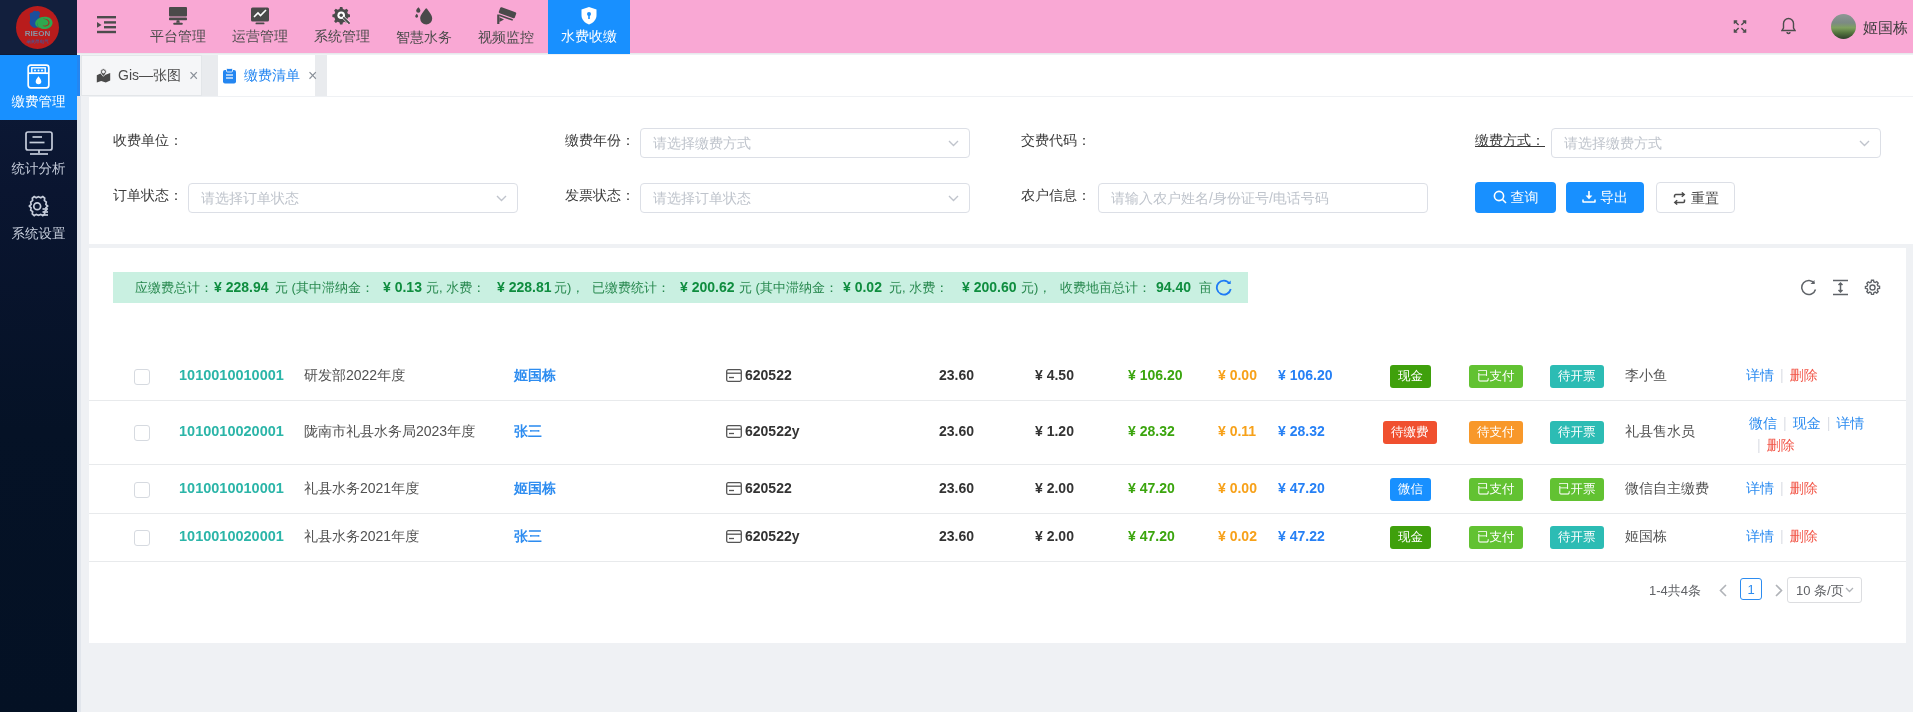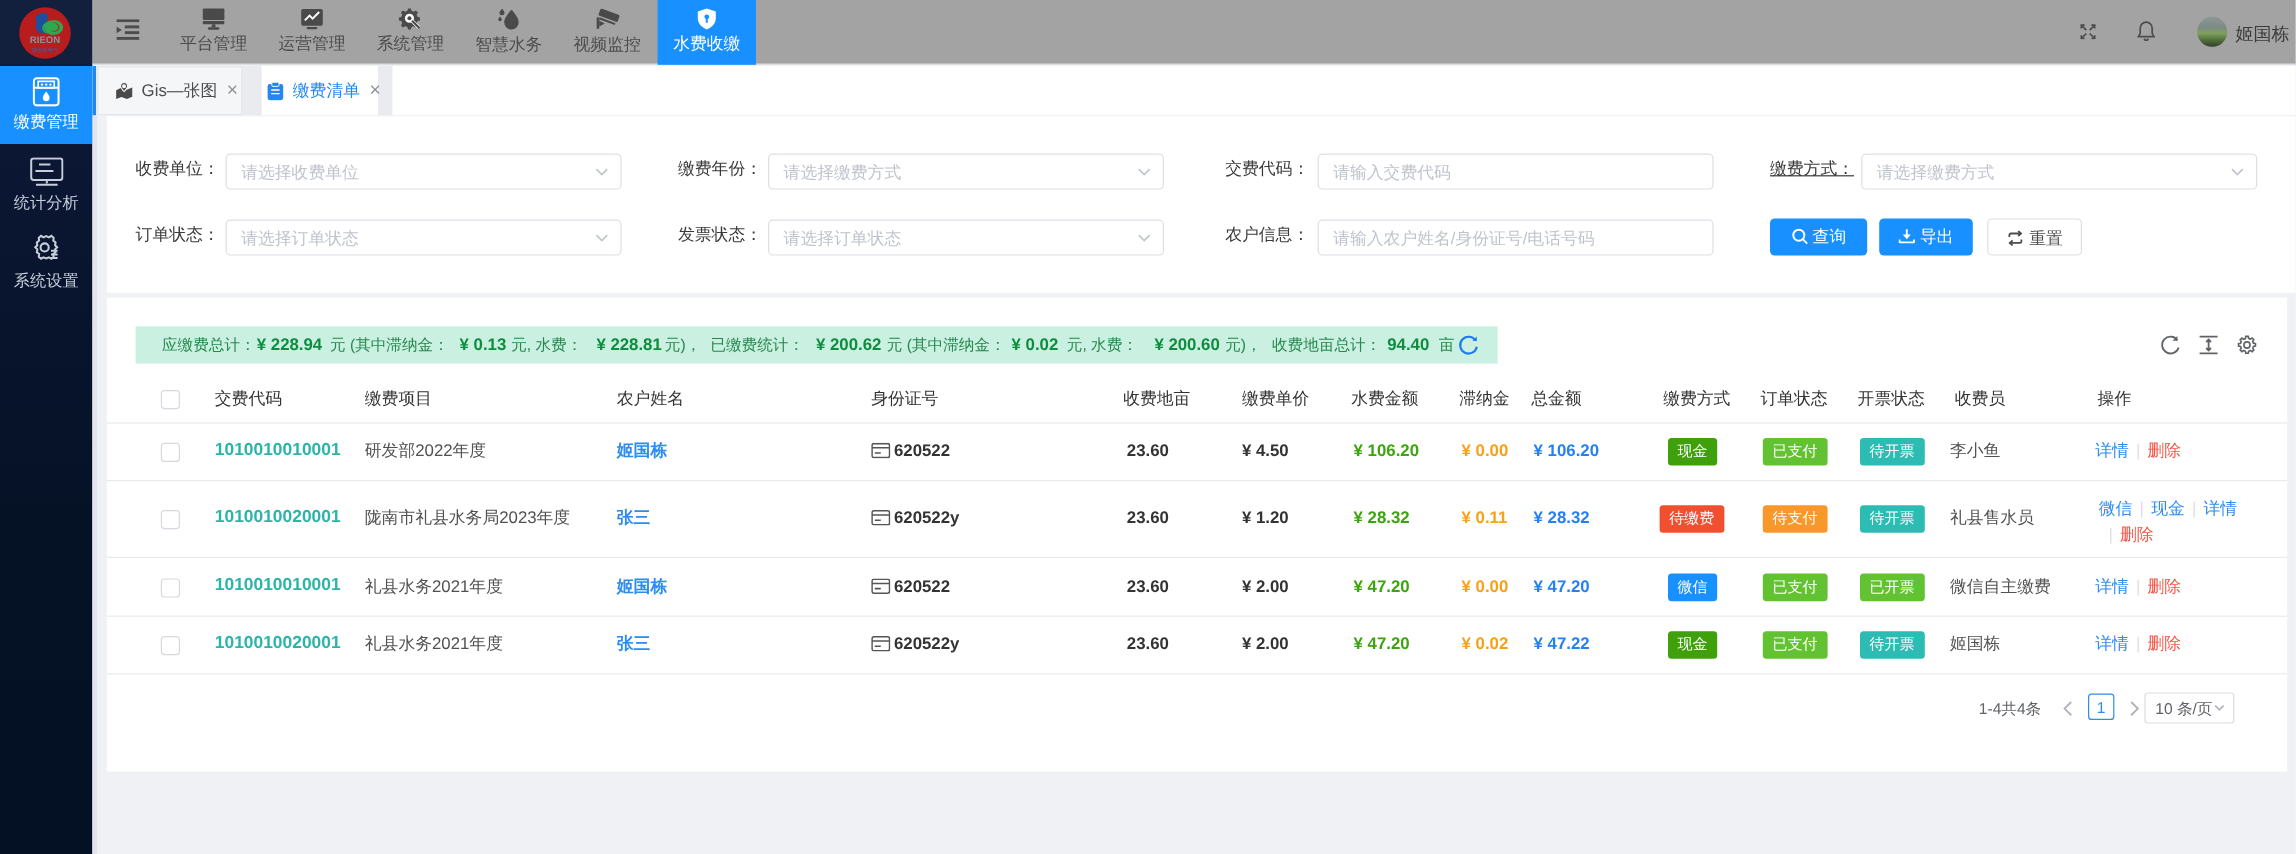--- a/index.html
+++ b/index.html
@@ -8,21 +8,21 @@
 
 #sidebar { position:absolute; left:0; top:0; width:77px; height:712px; background:linear-gradient(180deg,#0e1c3a 0px,#0a1530 190px,#051226 430px,#041124 712px); }
 #logo { position:absolute; left:0; top:0; width:77px; height:54px; background:#121f3d; }
 #logo .circ { position:absolute; left:16px; top:6px; width:43px; height:43px; border-radius:50%; background:#b91c1c; overflow:hidden; }
 .menu-item { position:absolute; left:0; width:77px; text-align:center; color:#c6cddb; font-size:13.5px; }
 .menu-item .ic { display:block; margin:0 auto 4px; }
 #mi1 { top:55px; height:65px; background:#1890ff; color:#fff; padding-top:9px; }
 #mi2 { top:131px; }
 #mi3 { top:194px; }
 
-#topbar { position:absolute; left:77px; top:0; width:1836px; height:54px; background:#a3a3a3; border-bottom:1px solid #e7e9ec; }
+#topbar { position:absolute; left:77px; top:0; width:1836px; height:54px; background:#f9a8d4; border-bottom:1px solid #e7e9ec; }
 .nav-item { position:absolute; top:0; height:54px; width:82px; text-align:center; color:#4c4c4c; font-size:14px; }
 .nav-item .nic { display:block; margin:6px auto 2px; }
 .nav-item.active { background:#1890ff; color:#fff; }
 
 #tabs { position:absolute; left:77px; top:55px; width:1836px; height:41px; background:#fff; }
 .tab { position:absolute; top:0; height:41px; font-size:14px; display:flex; align-items:center; white-space:nowrap; } .tab svg { flex-shrink:0; }
 
 #filter { position:absolute; left:89px; top:97px; width:1824px; height:147px; background:#fff; }
 .flabel { position:absolute; font-size:14px; color:#3a3a3a; }
 .finput { position:absolute; height:30px; border:1px solid #dcdfe6; border-radius:4px; background:#fff; font-size:14px; color:#bfc4cc; line-height:28px; padding-left:12px; }
@@ -196,29 +196,25 @@
       <line x1="4" y1="7" x2="11" y2="7" stroke="#fff" stroke-width="1.2"></line>
       <line x1="4" y1="10" x2="11" y2="10" stroke="#fff" stroke-width="1.2"></line>
     </svg>
     缴费清单 <span style="color:#8a9099;margin-left:8px;font-size:16px;font-weight:400;">×</span>
   </div>
 </div>
 <div class="abs" style="left:77px;top:96px;width:4px;height:616px;background:#e2e6ec;"></div>
 
 <div id="filter">
   <div class="flabel" style="left:24px;top:35px;">收费单位：</div>
-  <div class="finput" style="left:99px;top:31px;width:330px;">请选择收费单位<svg style="position:absolute;right:10px;top:11px;" width="11" height="7" viewBox="0 0 11 7" fill="none" stroke="#c0c4cc" stroke-width="1.4">
-        <path d="M1 1 l4.5 4.5 L10 1"></path>
-      </svg></div>
   <div class="flabel" style="left:476px;top:35px;">缴费年份：</div>
   <div class="finput" style="left:551px;top:31px;width:330px;">请选择缴费方式<svg style="position:absolute;right:10px;top:11px;" width="11" height="7" viewBox="0 0 11 7" fill="none" stroke="#c0c4cc" stroke-width="1.4">
         <path d="M1 1 l4.5 4.5 L10 1"></path>
       </svg></div>
   <div class="flabel" style="left:932px;top:35px;">交费代码：</div>
-  <div class="finput" style="left:1009px;top:31px;width:330px;">请输入交费代码</div>
   <div class="flabel" style="left:1386px;top:35px;text-decoration:underline;">缴费方式：</div>
   <div class="finput" style="left:1462px;top:31px;width:330px;">请选择缴费方式<svg style="position:absolute;right:10px;top:11px;" width="11" height="7" viewBox="0 0 11 7" fill="none" stroke="#c0c4cc" stroke-width="1.4">
         <path d="M1 1 l4.5 4.5 L10 1"></path>
       </svg></div>
 
   <div class="flabel" style="left:24px;top:90px;">订单状态：</div>
   <div class="finput" style="left:99px;top:86px;width:330px;">请选择订单状态<svg style="position:absolute;right:10px;top:11px;" width="11" height="7" viewBox="0 0 11 7" fill="none" stroke="#c0c4cc" stroke-width="1.4">
         <path d="M1 1 l4.5 4.5 L10 1"></path>
       </svg></div>
   <div class="flabel" style="left:476px;top:90px;">发票状态：</div>
@@ -276,37 +272,20 @@
   <svg class="abs" style="left:1743px;top:31px;" width="17" height="17" viewBox="0 0 17 17" stroke="#5f6368" stroke-width="1.5">
     <line x1="1" y1="1.5" x2="16" y2="1.5"></line>
     <line x1="1" y1="15.5" x2="16" y2="15.5"></line>
     <path d="M8.5 4 v9 M6.5 6 l2-2 2 2 M6.5 11 l2 2 2-2" fill="none"></path>
   </svg>
   <svg class="abs" style="left:1775px;top:31px;" width="17" height="17" viewBox="0 0 20 20" fill="none" stroke="#5f6368" stroke-width="1.6">
     <path d="M8.8 1.5h2.4l.4 2 1.7.7 1.7-1.1 1.7 1.7-1.1 1.7.7 1.7 2 .4v2.4l-2 .4-.7 1.7 1.1 1.7-1.7 1.7-1.7-1.1-1.7.7-.4 2H8.8l-.4-2-1.7-.7-1.7 1.1-1.7-1.7 1.1-1.7-.7-1.7-2-.4V8.8l2-.4.7-1.7-1.1-1.7 1.7-1.7 1.7 1.1 1.7-.7z"></path>
     <circle cx="10" cy="10" r="3"></circle>
   </svg>
 
-  <div class="trow" style="top:65px;height:40px;border-bottom:1px solid #e8eaec;">
-    <div class="chk" style="top:12px;"></div>
-    <div class="cell hdr" style="left:90px;top:11px;">交费代码</div>
-    <div class="cell hdr" style="left:215px;top:11px;">缴费项目</div>
-    <div class="cell hdr" style="left:425px;top:11px;">农户姓名</div>
-    <div class="cell hdr" style="left:637px;top:11px;">身份证号</div>
-    <div class="cell hdr" style="left:847px;top:11px;">收费地亩</div>
-    <div class="cell hdr" style="left:946px;top:11px;">缴费单价</div>
-    <div class="cell hdr" style="left:1037px;top:11px;">水费金额</div>
-    <div class="cell hdr" style="left:1127px;top:11px;">滞纳金</div>
-    <div class="cell hdr" style="left:1187px;top:11px;">总金额</div>
-    <div class="cell hdr" style="left:1297px;top:11px;">缴费方式</div>
-    <div class="cell hdr" style="left:1378px;top:11px;">订单状态</div>
-    <div class="cell hdr" style="left:1459px;top:11px;">开票状态</div>
-    <div class="cell hdr" style="left:1540px;top:11px;">收费员</div>
-    <div class="cell hdr" style="left:1659px;top:11px;">操作</div>
-  </div>
 
   <div class="trow" style="top:105px;height:48px;border-bottom:1px solid #e8eaec;">
     <div class="chk" style="top:16px;"></div>
     <div class="cell code" style="left:90px;top:14px;">1010010010001</div>
     <div class="cell" style="left:215px;top:14px;">研发部2022年度</div>
     <div class="cell name" style="left:425px;top:14px;">姬国栋</div>
     <svg class="abs idcard" style="left:637px;top:16px;" width="16" height="13" viewBox="0 0 16 13" fill="none" stroke="#555" stroke-width="1.3">
         <rect x="0.7" y="0.7" width="14.6" height="11.6" rx="1.5"></rect>
         <line x1="0.7" y1="4.2" x2="15.3" y2="4.2"></line>
         <line x1="3" y1="8.5" x2="8" y2="8.5"></line>

